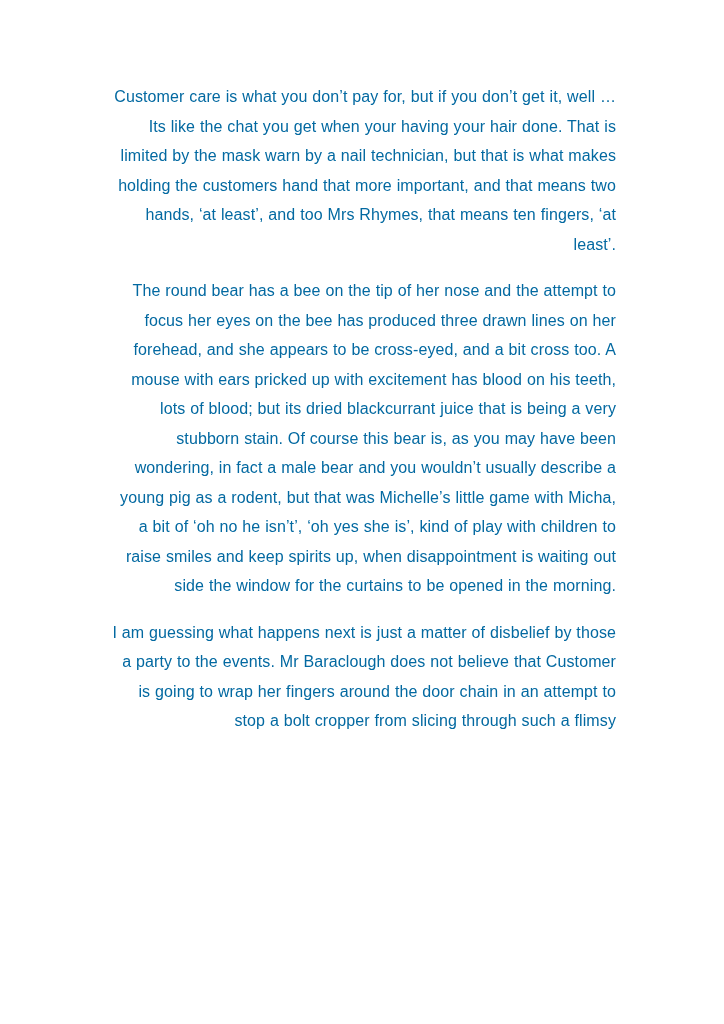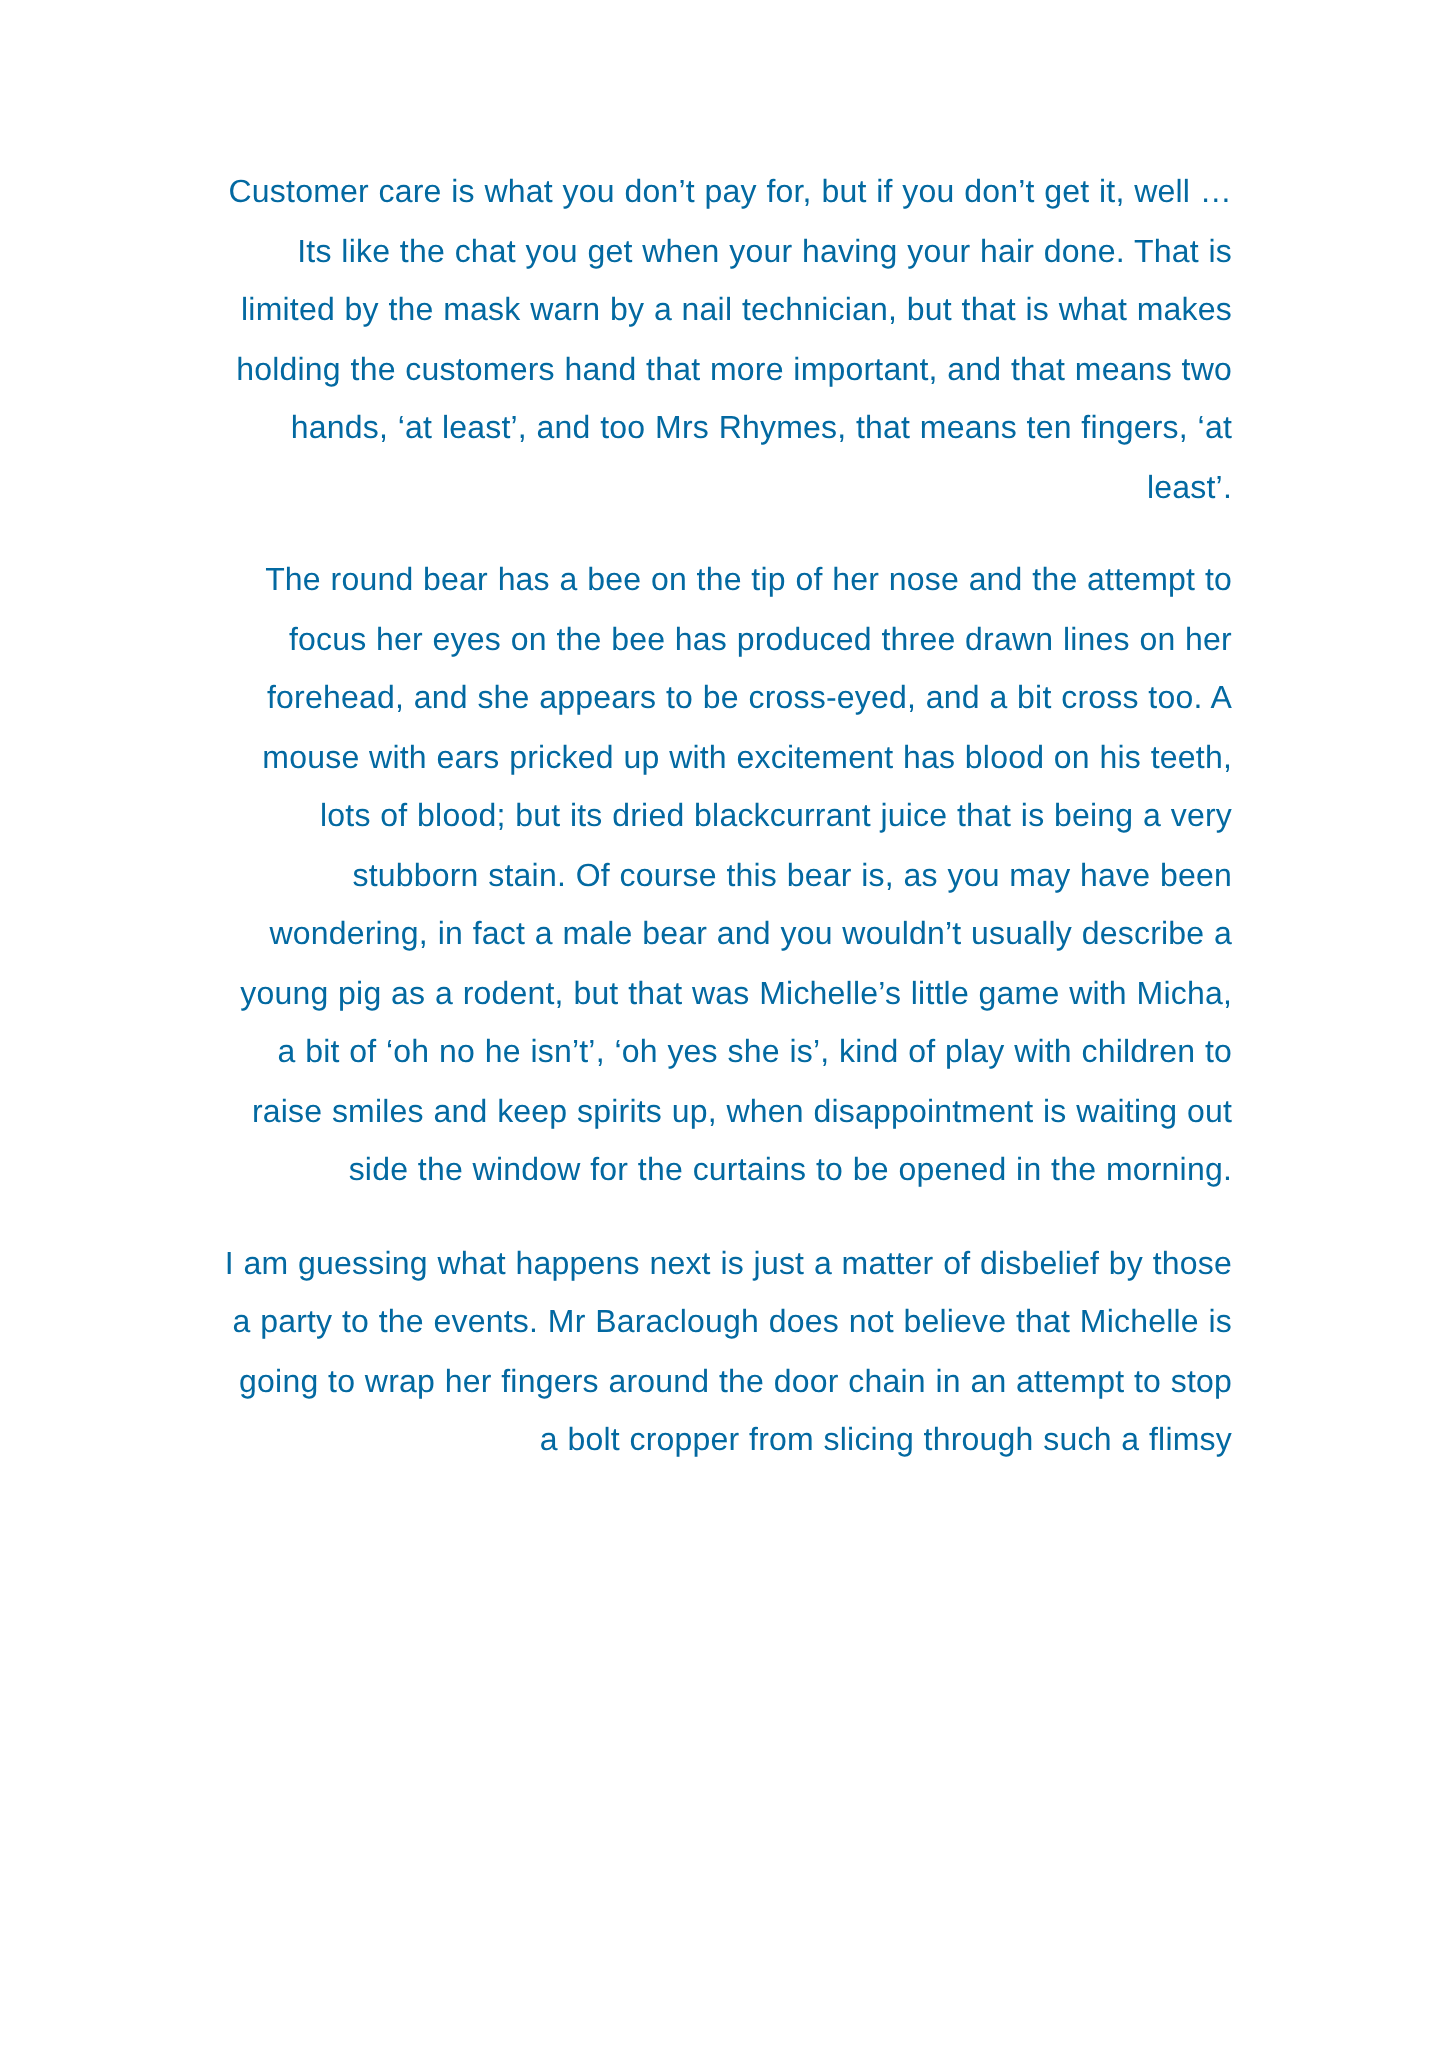--- a/index.html
+++ b/index.html
@@ -38,15 +38,15 @@
     word-spacing: 0.3px;
   }
 </style>
 </head>
 <body>
 
 <div class="page">
   <div class="text-block">
     <p>Customer care is what you don’t pay for, but if you don’t get it, well … Its like the chat you get when your having your hair done. That is limited by the mask warn by a nail technician, but that is what makes holding the customers hand that more important, and that means two hands, ‘at least’, and too Mrs Rhymes, that means ten fingers, ‘at least’.</p>
     <p>The round bear has a bee on the tip of her nose and the attempt to focus her eyes on the bee has produced three drawn lines on her forehead, and she appears to be cross-eyed, and a bit cross too. A mouse with ears pricked up with excitement has blood on his teeth, lots of blood; but its dried blackcurrant juice that is being a very stubborn stain. Of course this bear is, as you may have been wondering, in fact a male bear and you wouldn’t usually describe a young pig as a rodent, but that was Michelle’s little game with Micha, a bit of ‘oh no he isn’t’, ‘oh yes she is’, kind of play with children to raise smiles and keep spirits up, when disappointment is waiting out side the window for the curtains to be opened in the morning.</p>
-    <p>I am guessing what happens next is just a matter of disbelief by those a party to the events. Mr Baraclough does not believe that Michelle is going to wrap her fingers around the door chain in an attempt to stop a bolt cropper from slicing through such a flimsy</p>
+    <p>I am guessing what happens next is just a matter of disbelief by those a party to the events. Mr Baraclough does not believe that Customer is going to wrap her fingers around the door chain in an attempt to stop a bolt cropper from slicing through such a flimsy</p>
   </div>
 </div>
 
 </body></html>

